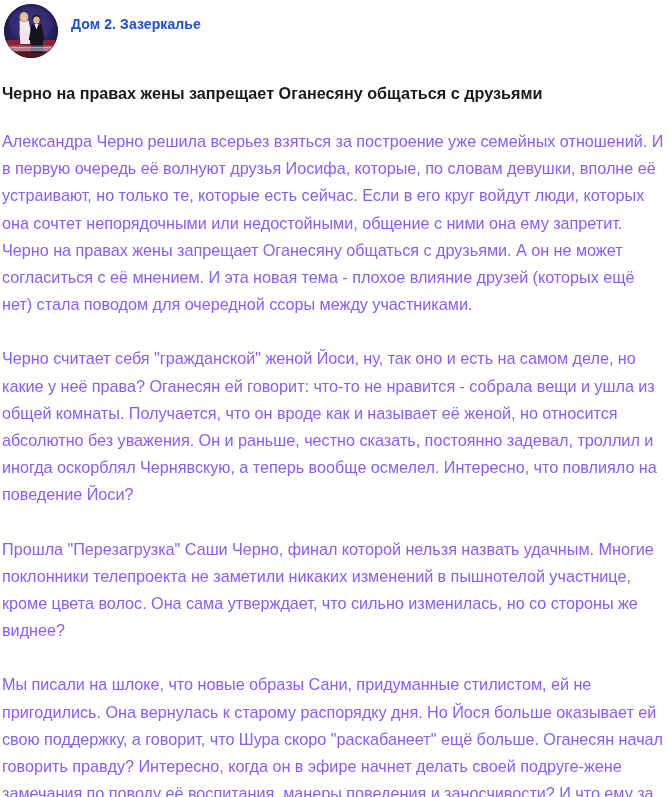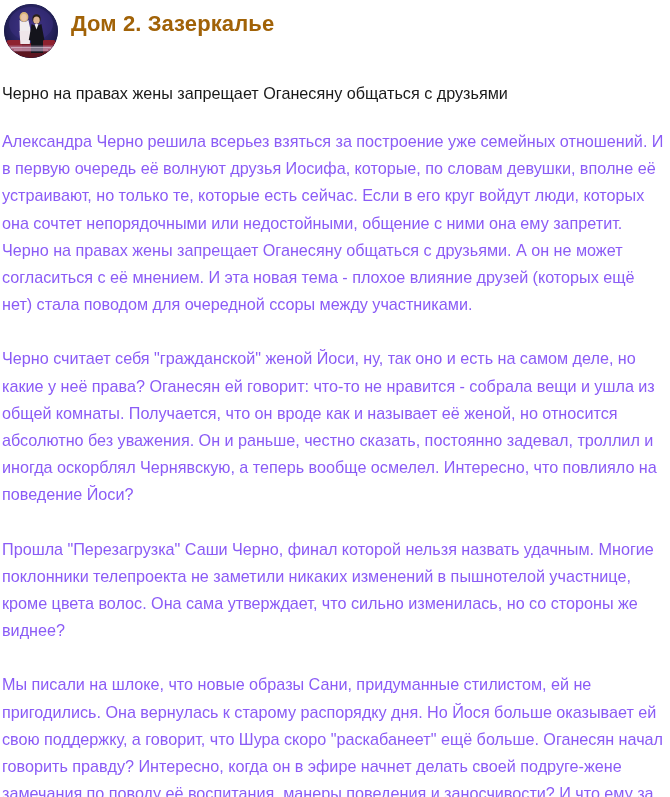--- a/index.html
+++ b/index.html
@@ -45,42 +45,42 @@
     overflow: hidden;
     background: #181b4a;
     flex: 0 0 auto;
   }
   .avatar svg { display: block; width: 54px; height: 54px; }
 
   .community-title {
     position: absolute;
     left: 71px;
     top: 13px;
-    font-size: 22px;
+    font-size: 14px;
     font-weight: bold;
     letter-spacing: .1px;
-    color: #a16207;
+    color: #1d4ed8;
     line-height: 22px;
     white-space: nowrap;
   }
 
   
   .article {
     position: absolute;
     left: 2px;
     top: 82px;
     width: 666px;
   }
 
   .headline {
     font-size: 16.2px;
     line-height: 22px;
     color: #1a1a1a;
     margin: 0 0 0 0;
-    font-weight: normal;
+    font-weight: bold;
     white-space: nowrap;
   }
 
   .body-copy {
     margin-top: 24px;
   }
 
   .body-copy p {
     margin: 0 0 27px 0;
     font-size: 16.2px;

